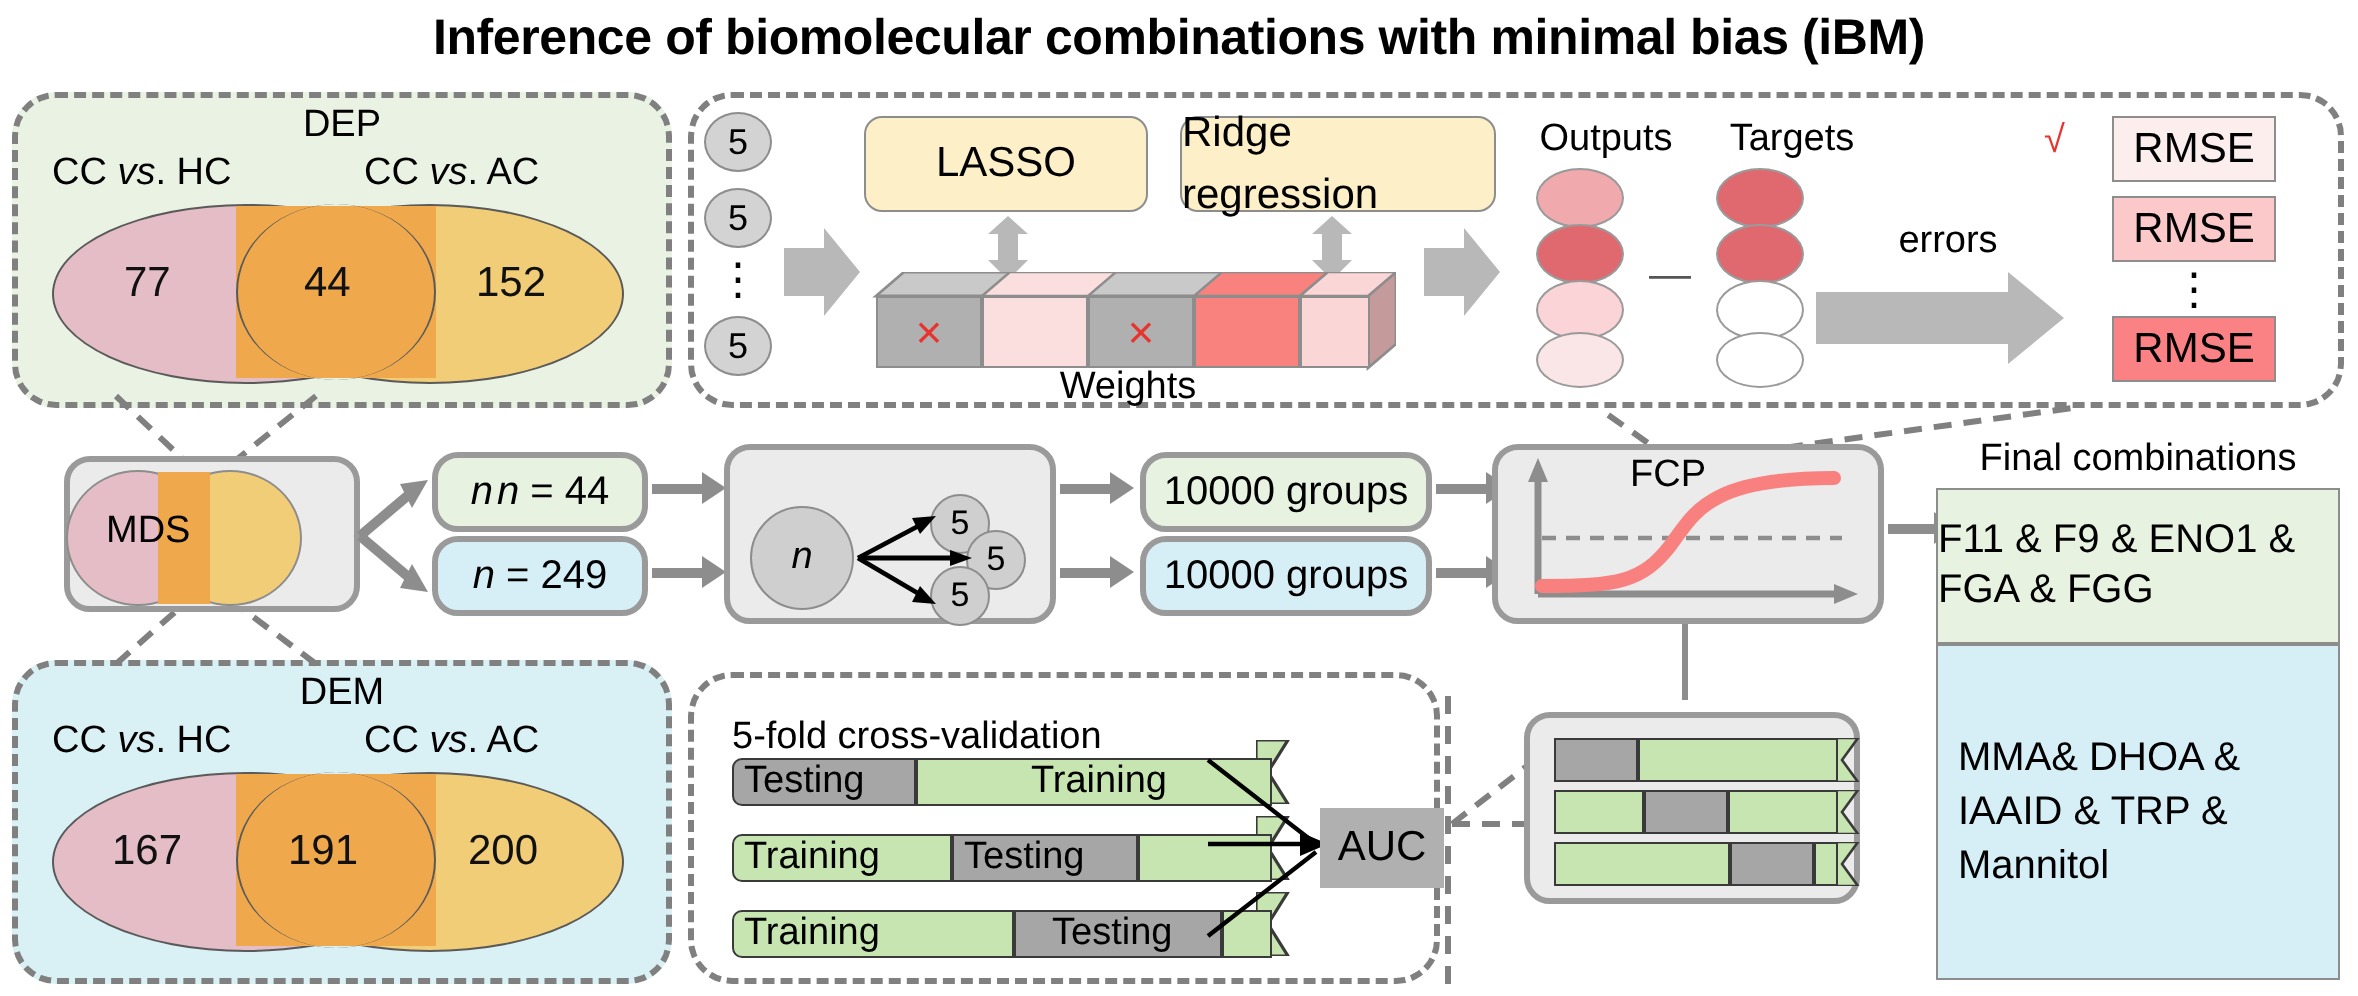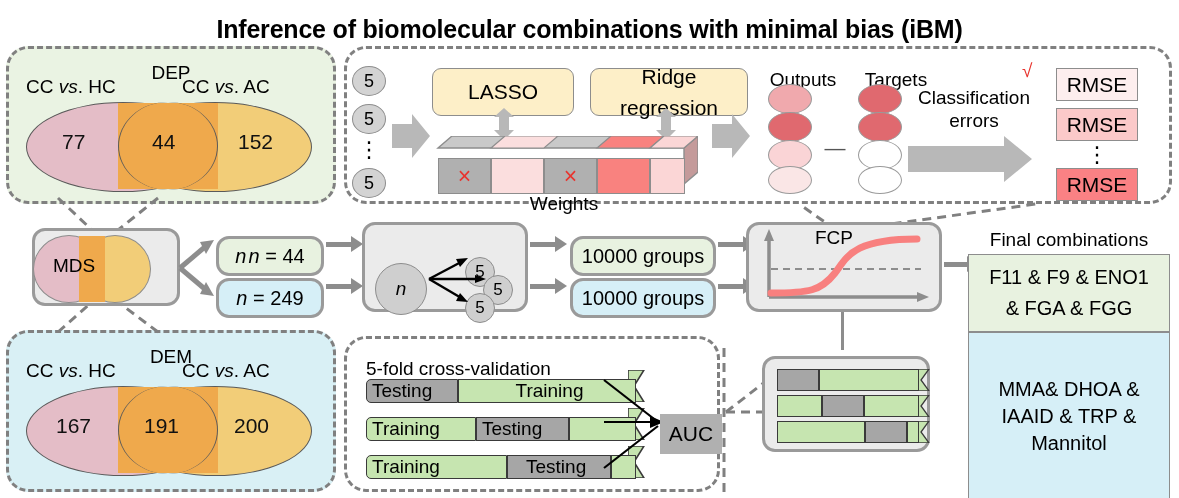--- a/index.html
+++ b/index.html
@@ -1,19 +1,19 @@
 <!DOCTYPE html>
 <html><head>
 <meta charset="utf-8">
 <style>
   html,body{margin:0;padding:0;background:#ffffff;}
   body{width:1179px;height:498px;position:relative;overflow:hidden;
        font-family:"Liberation Sans",sans-serif;color:#000;}
   .abs{position:absolute;}
-  .ctr{display:flex;align-items:center;justify-content:center;text-align:center;margin-top:10px;}
+  .ctr{display:flex;align-items:center;justify-content:center;text-align:left;}
 
   
   #title{left:0;top:2px;width:1179px;height:34px;font-size:25px;font-weight:bold;
          letter-spacing:-0.2px;}
 
   
   .dashpanel{border:3px dashed #808080;border-radius:22px;box-sizing:border-box;}
   #dep-panel{left:6px;top:46px;width:330px;height:158px;background:#eaf3e3;}
   #dem-panel{left:6px;top:330px;width:330px;height:162px;background:#d9f0f5;}
   #model-panel{left:344px;top:46px;width:828px;height:158px;background:#ffffff;}
@@ -204,21 +204,21 @@
 <div class="abs circ" style="left:768px;top:166px;width:44px;height:28px;background:#fae6e6;border:1.6px solid #9a9a9a;"></div>
 
 <div class="abs ctr" style="left:818px;top:128px;width:34px;height:20px;font-size:21px;color:#555;">—</div>
 
 <div class="abs circ" style="left:858px;top:84px;width:44px;height:30px;background:#e0696f;border:1.6px solid #9a9a9a;"></div>
 <div class="abs circ" style="left:858px;top:112px;width:44px;height:30px;background:#e0696f;border:1.6px solid #9a9a9a;"></div>
 <div class="abs circ" style="left:858px;top:140px;width:44px;height:30px;background:#ffffff;border:1.6px solid #9a9a9a;"></div>
 <div class="abs circ" style="left:858px;top:166px;width:44px;height:28px;background:#ffffff;border:1.6px solid #9a9a9a;"></div>
 
 <div class="abs" style="left:912px;top:86px;font-size:19px;line-height:23px;text-align:center;width:124px;">
-  <span>Classification</span><br>
+  <br>
   <span>errors</span>
 </div>
 
 <svg class="abs" style="left:908px;top:136px;width:126px;height:46px;">
   <polygon points="0,10 96,10 96,0 124,23 96,46 96,36 0,36" fill="#b8b8b8"></polygon>
 </svg>
 
 <div class="abs" style="left:1022px;top:60px;font-size:19px;color:#e8342e;">√</div>
 <div class="abs sbox ctr" style="left:1056px;top:58px;width:82px;height:33px;background:#fdeeee;font-size:21px;">RMSE</div>
 <div class="abs sbox ctr" style="left:1056px;top:98px;width:82px;height:33px;background:#fbc9c9;font-size:21px;">RMSE</div>
@@ -240,21 +240,21 @@
     <path d="M22,44 L172,44" stroke="#8d8d8d" stroke-width="2.2" stroke-dasharray="7 5" fill="none"></path>
     <path d="M22,68 C60,68 72,66 86,48 C98,32 104,14 168,14" stroke="#f8807f" stroke-width="7" fill="none" stroke-linecap="round"></path>
   </svg>
 </div>
 
 <div class="abs tarrow" style="left:944px;top:262px;width:24px;"></div>
 
 <div class="abs" style="left:841px;top:312px;width:3px;height:38px;background:#8d8d8d;"></div>
 
 <div class="abs ctr" style="left:964px;top:218px;width:210px;height:24px;font-size:19px;">Final combinations</div>
-<div class="abs sbox ctr bg-green" style="left:968px;top:244px;width:202px;height:78px;font-size:20px;line-height:31px;padding:0 12px;">F11 &amp; F9 &amp; ENO1 &amp; FGA &amp; FGG</div>
+<div class="abs sbox ctr bg-green" style="left:968px;top:244px;width:202px;height:78px;font-size:20px;line-height:25px;padding:0 0;">F11 &amp; F9 &amp; ENO1 &amp; FGA &amp; FGG</div>
 <div class="abs sbox ctr bg-blue" style="left:968px;top:322px;width:202px;height:168px;font-size:20px;line-height:27px;padding:0 10px;">MMA&amp; DHOA &amp; IAAID &amp; TRP &amp; Mannitol</div>
 
 <div class="abs dashpanel" id="cv-panel"></div>
 <div class="abs" style="left:366px;top:358px;font-size:19px;">5-fold cross-validation</div>
 
 <div class="abs cvbar" style="left:366px;top:370px;width:280px;">
   <svg style="position:absolute;left:262px;top:0;width:26px;height:32px;">
       <polygon points="0,0 16,0 6,16 16,32 0,32" fill="#c6e5b0" stroke="#3a3a3a" stroke-width="1.6"></polygon>
     </svg>
   <div class="seg seg-test" style="left:0;width:92px;border-radius:5px 0 0 5px;">

